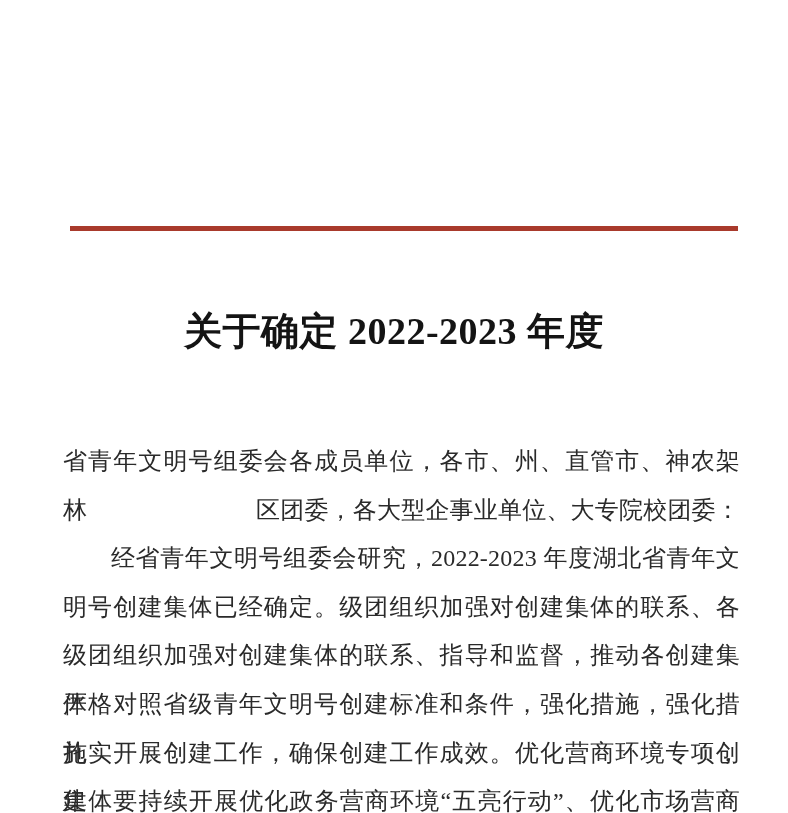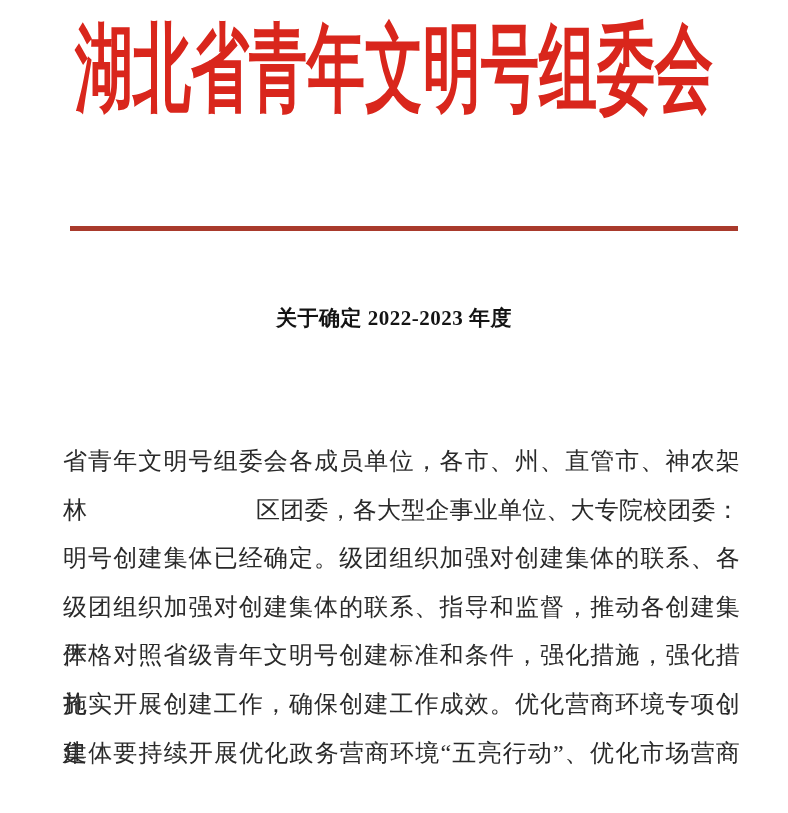--- a/index.html
+++ b/index.html
@@ -46,25 +46,25 @@
     position: absolute;
     top: 226px;
     left: 70px;
     width: 668px;
     height: 5px;
     background: var(--divider-red);
   }
   
   .doc-title {
     position: absolute;
-    top: 297px;
+    top: 310px;
     left: 0;
     width: 100%;
     text-align: center;
-    font-size: 21px;
+    font-size: 38px;
     line-height: 43px;
     font-weight: bold;
     color: var(--title-ink);
     letter-spacing: 0.5px;
   }
   
   .doc-body {
     position: absolute;
     top: 437px;
     left: 63px;
@@ -89,33 +89,31 @@
   }
   .bline.indent {
     text-indent: 48px;
   }
 </style>
 </head>
 <body>
 
 <div class="page">
 
-  <div class="letterhead">
-    <span class="org-name">湖北省青年文明号组委会</span>
-  </div>
 
   <div class="divider"></div>
 
   <div class="doc-title">
     <div>关于确定 2022-2023 年度</div>
   </div>
 
   <div class="doc-body">
     <div class="bline fill">省青年文明号组委会各成员单位，各市、州、直管市、神农架林</div>
     <div class="bline endline">区团委，各大型企事业单位、大专院校团委：</div>
+    <div class="bline fill indent">经省青年文明号组委会研究，2022-2023 年度湖北省青年文</div>
     <div class="bline fill">明号创建集体已经确定。级团组织加强对创建集体的联系、各</div>
     <div class="bline fill">级团组织加强对创建集体的联系、指导和监督，推动各创建集体</div>
     <div class="bline fill">严格对照省级青年文明号创建标准和条件，强化措施，强化措施，</div>
     <div class="bline fill">扎实开展创建工作，确保创建工作成效。优化营商环境专项创建</div>
     <div class="bline fill">集体要持续开展优化政务营商环境“五亮行动”、优化市场营商</div>
   </div>
 
 </div>
 
 </body></html>

